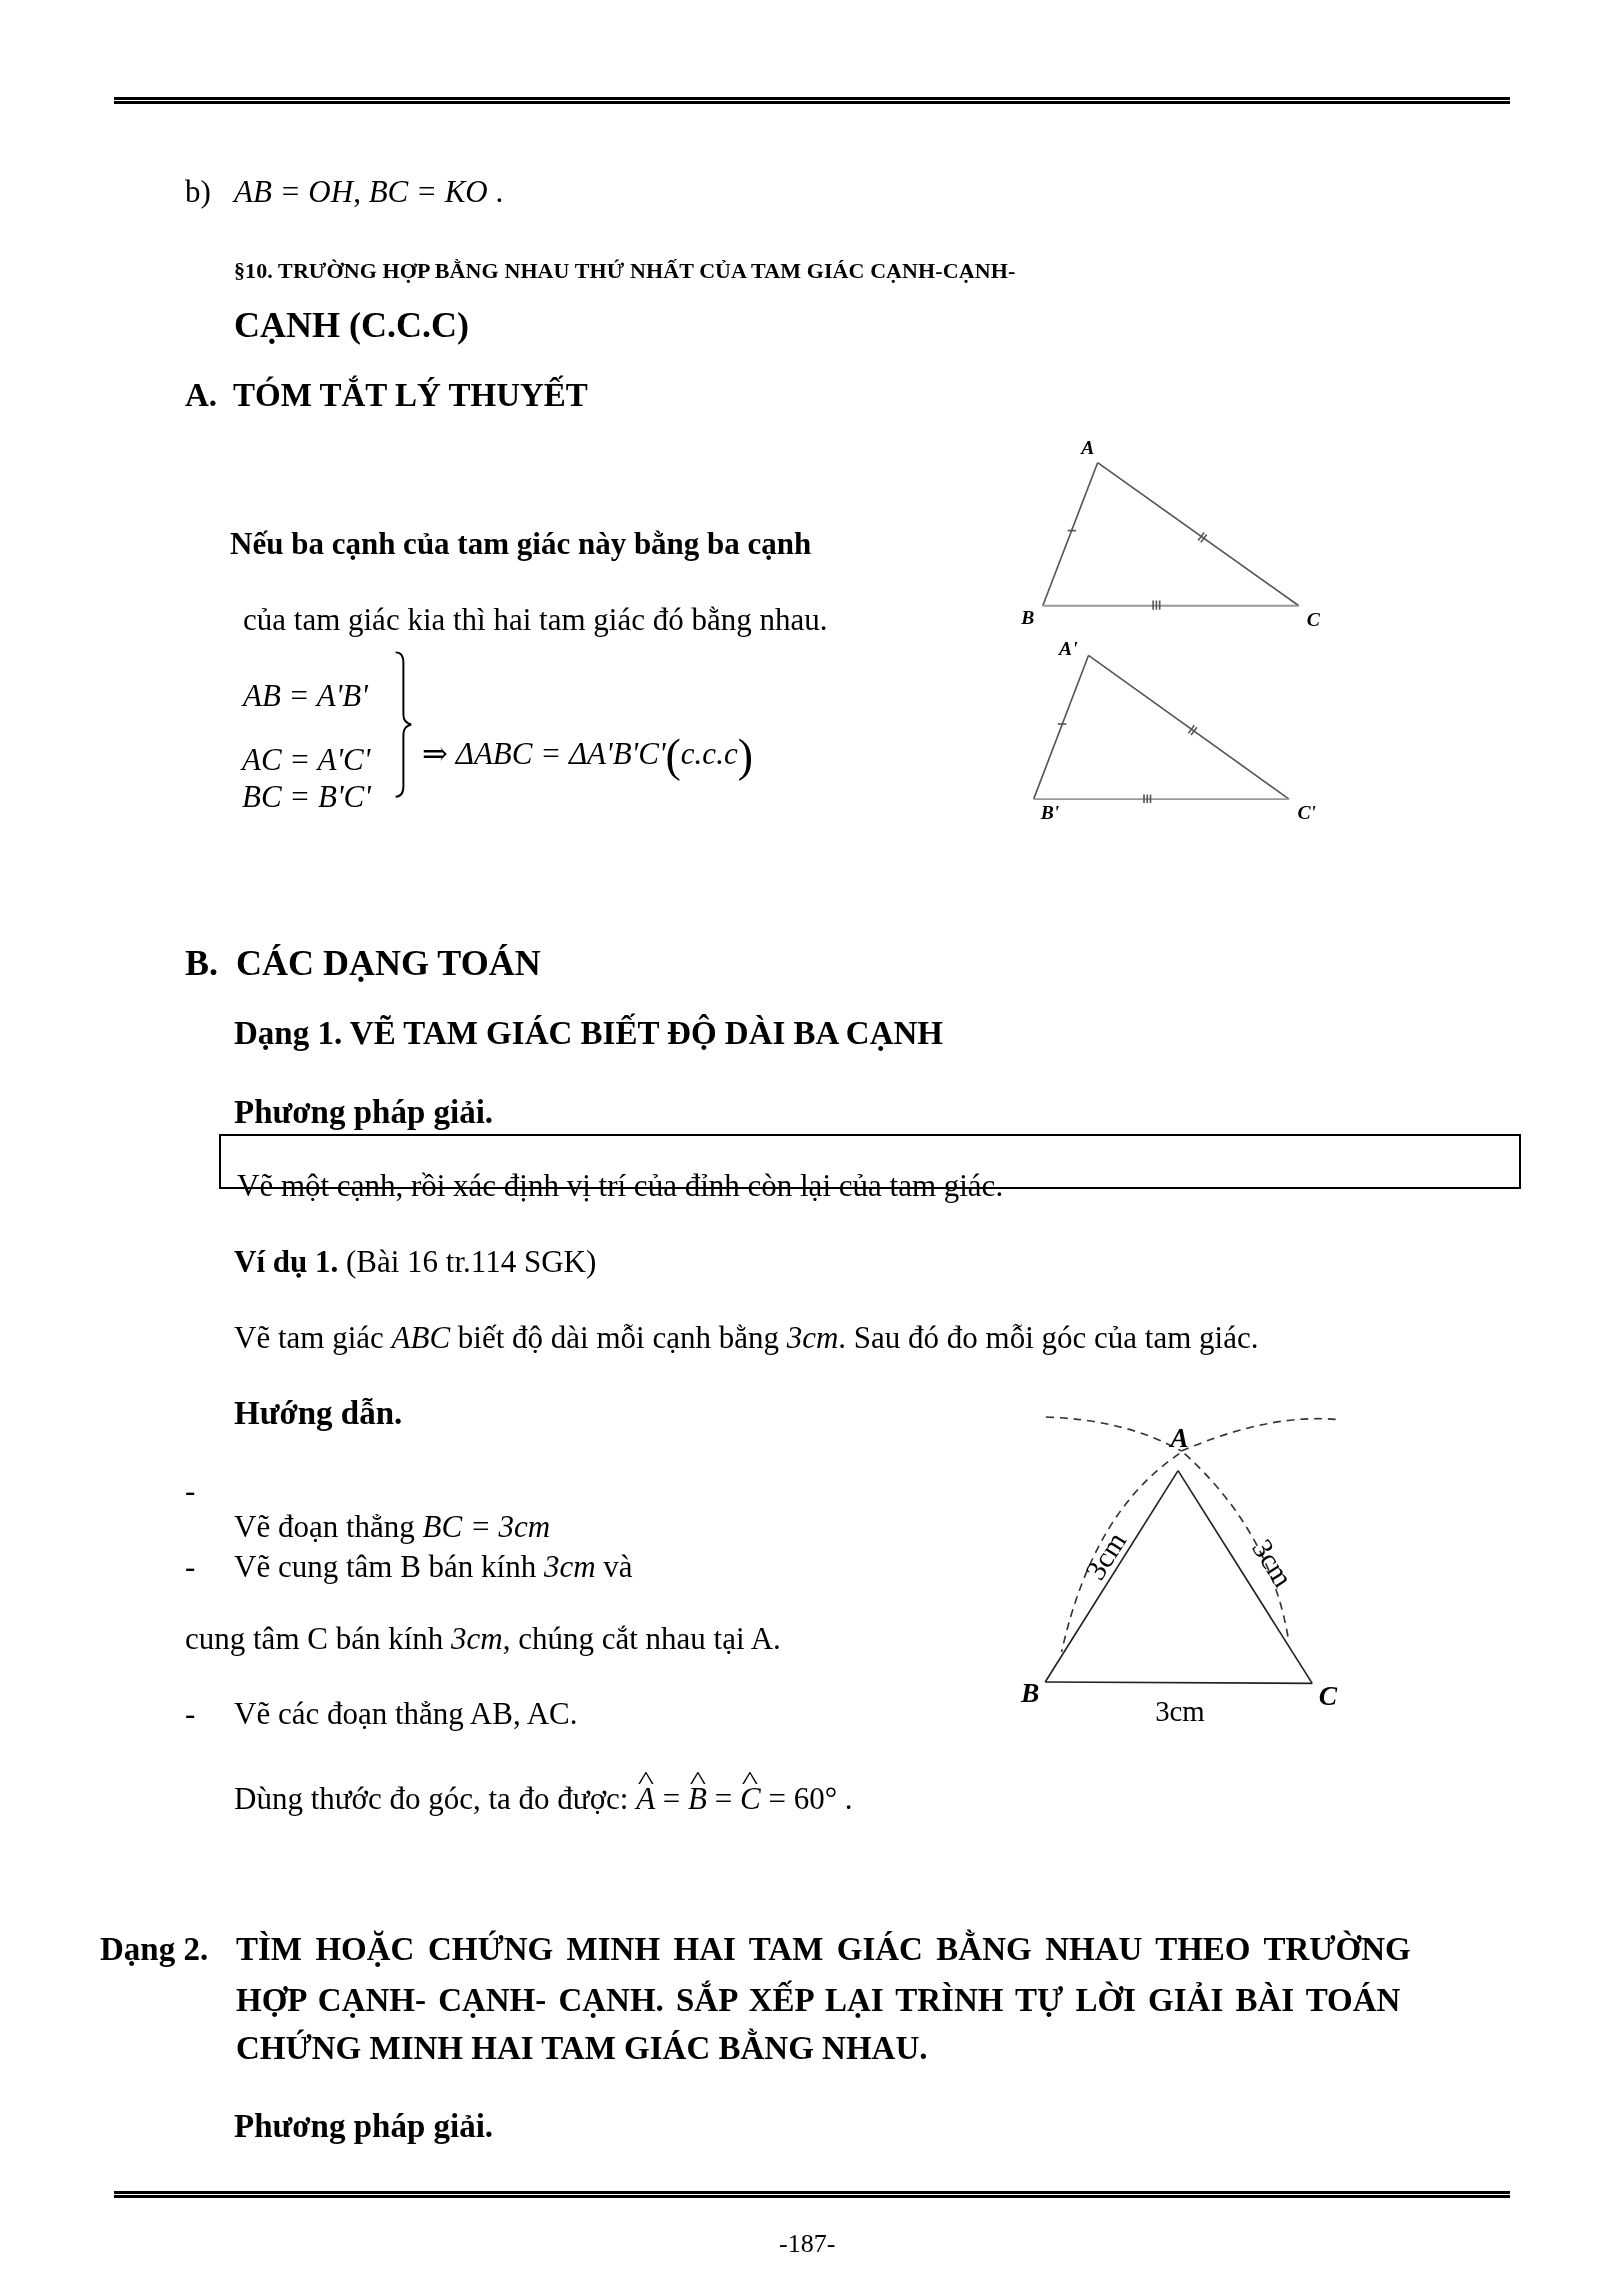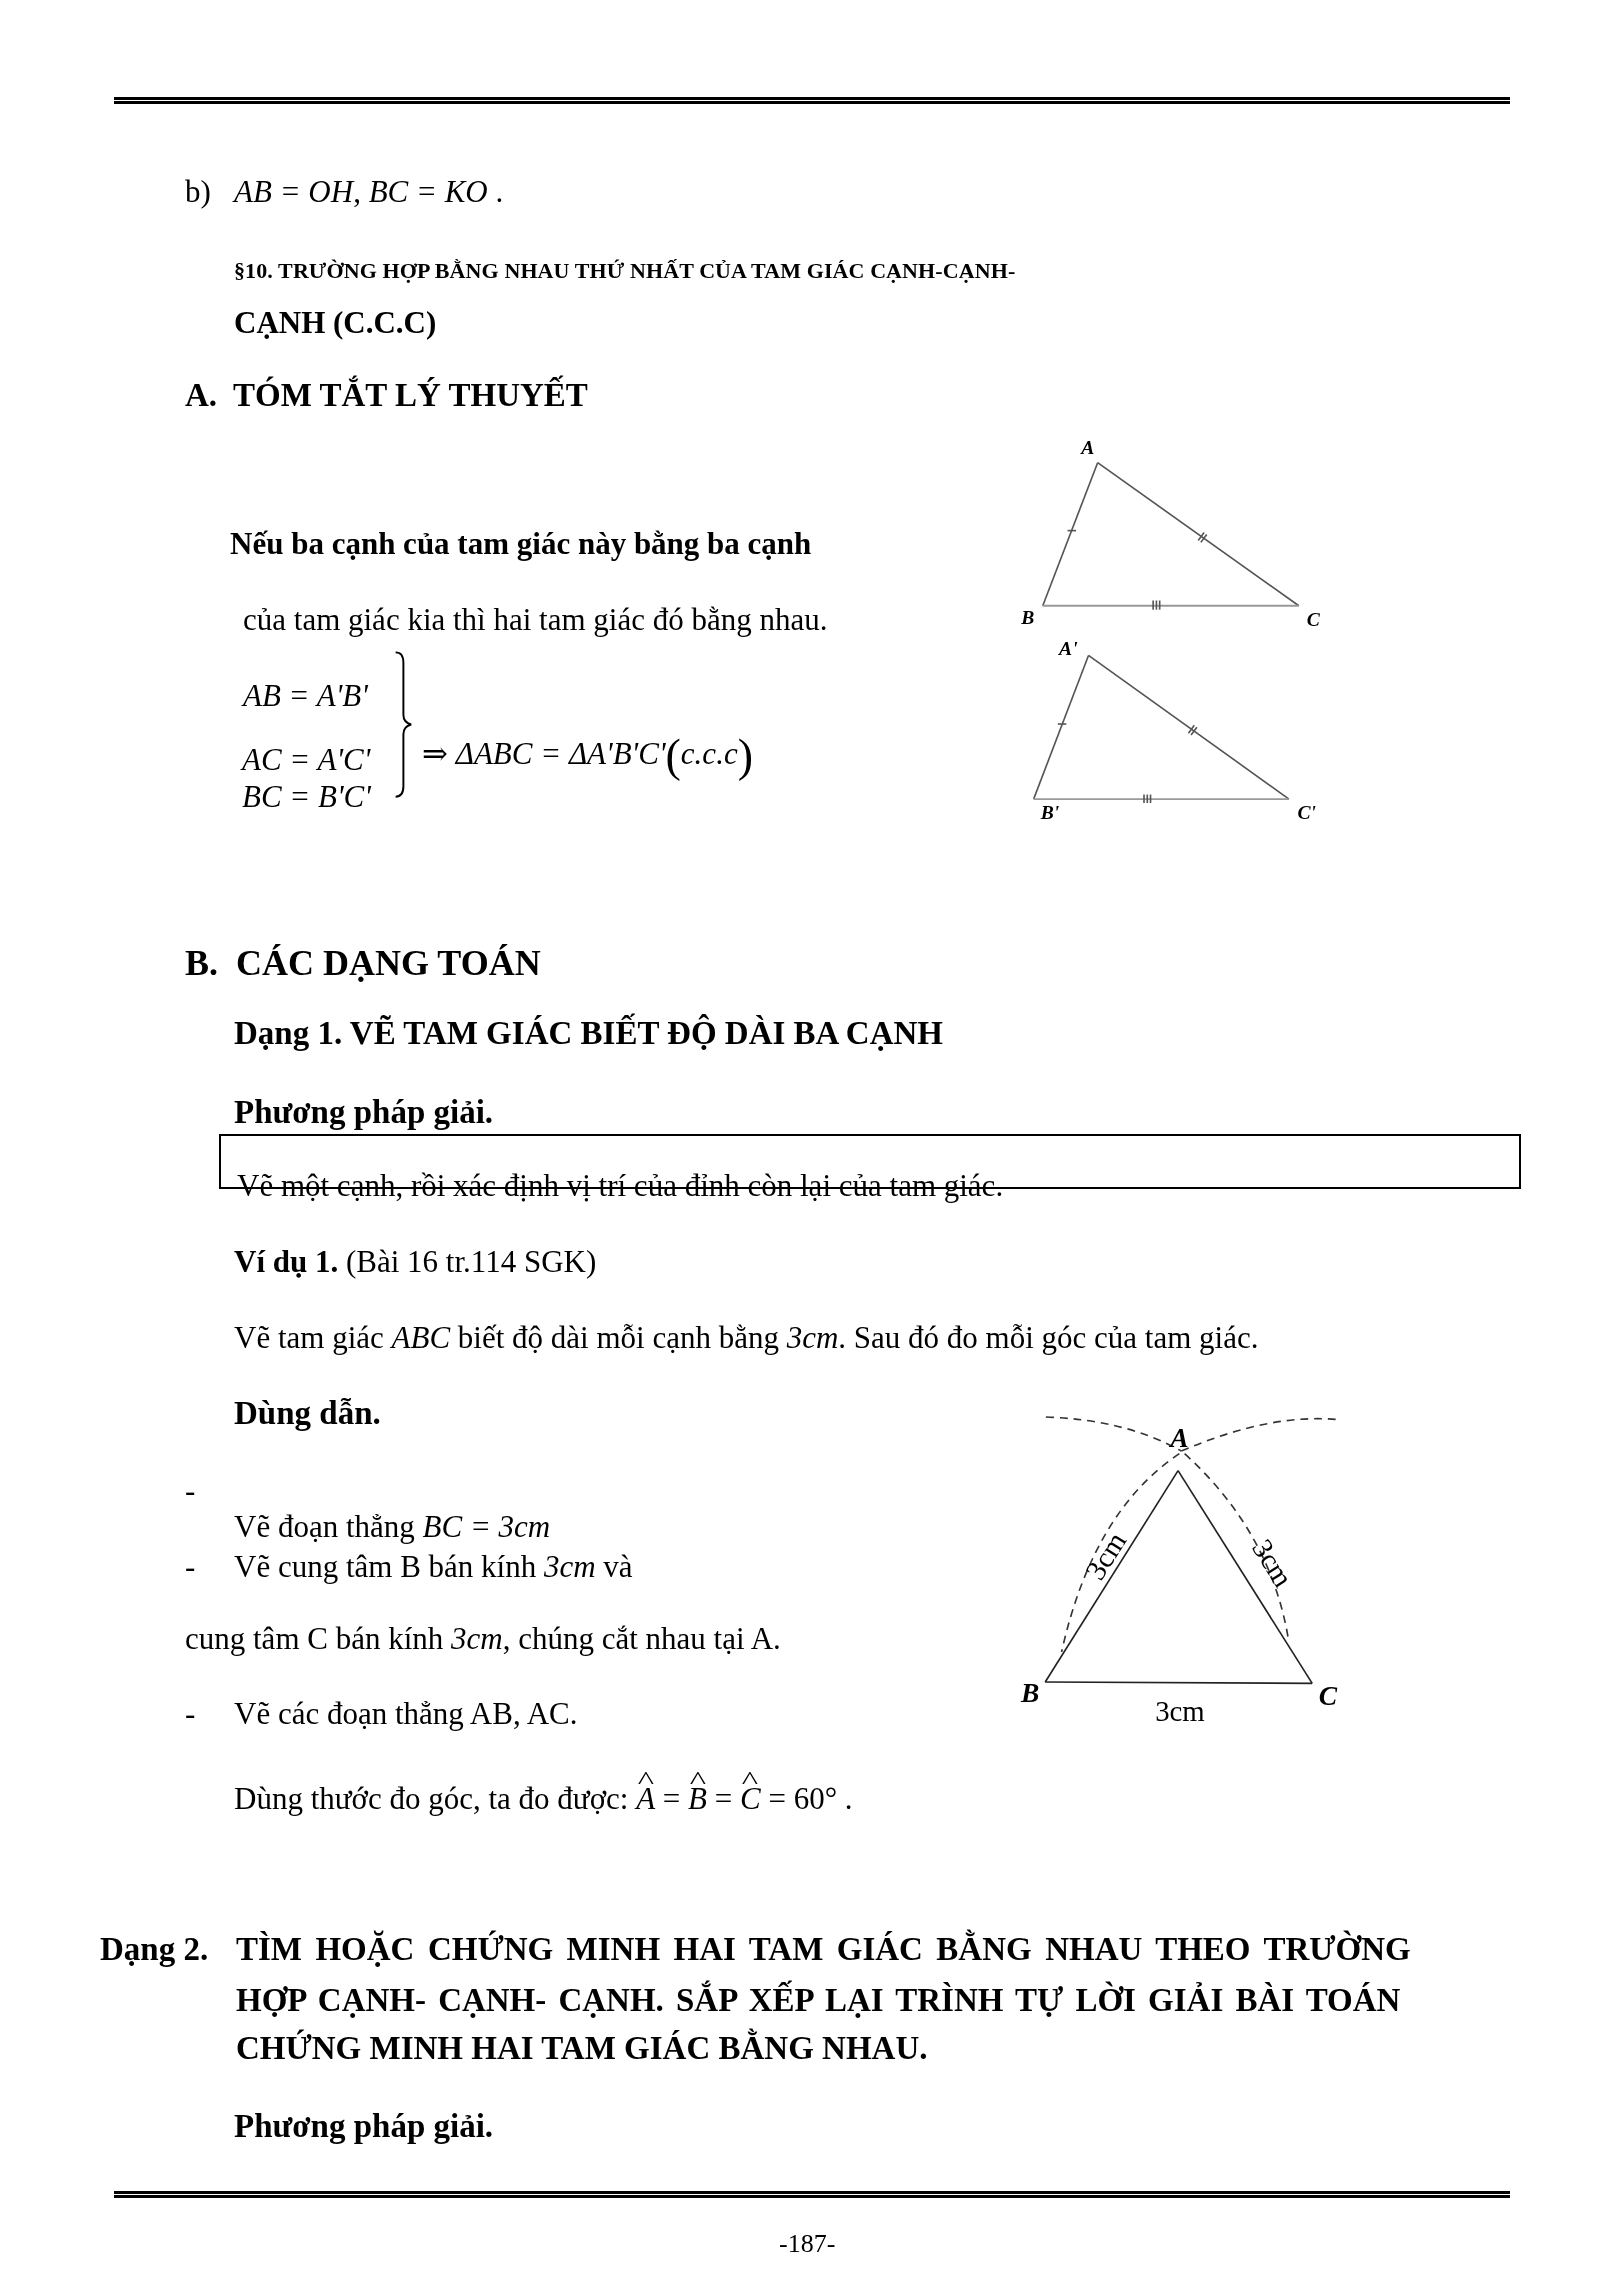--- a/index.html
+++ b/index.html
@@ -23,21 +23,21 @@
 <div class="rule" style="top:101px;height:2.6px;"></div>
 
 <div class="t" style="left:185px;top:152px;">
   <span>b)</span>&nbsp;&nbsp;
   <span class="m">AB = OH</span><span>,</span>
   <span class="m">BC = KO</span>
   <span>.</span>
 </div>
 
 <div class="t b" style="left:234px;top:236px;font-size:22px;letter-spacing:0.1px;">§10. TRƯỜNG HỢP BẰNG NHAU THỨ NHẤT CỦA TAM GIÁC CẠNH-CẠNH-</div>
-<div class="t b" style="left:234px;top:283px;font-size:31px;">CẠNH (C.C.C)</div>
+<div class="t b" style="left:234px;top:283px;font-size:36px;">CẠNH (C.C.C)</div>
 
 <div class="t b" style="left:185px;top:355px;font-size:33px;white-space:pre;">A.  TÓM TẮT LÝ THUYẾT</div>
 
 <div class="t" style="left:230px;top:504px;font-weight:bold;">Nếu ba cạnh của tam giác này bằng ba cạnh</div>
 <div class="t" style="left:243px;top:580px;">của tam giác kia thì hai tam giác đó bằng nhau.</div>
 
 <div class="t m" style="left:243px;top:656px;">AB = A'B'</div>
 <div class="t m" style="left:242px;top:720px;">AC = A'C'</div>
 <div class="t m" style="left:242px;top:757px;">BC = B'C'</div>
 <svg style="left:393px;top:649px;" width="26" height="151" viewBox="0 0 40 230">
@@ -93,21 +93,21 @@
   <span class="b">Ví dụ 1.</span>
   <span>(Bài 16 tr.114 SGK)</span>
 </div>
 <div class="t" style="left:234px;top:1298px;">
   <span>Vẽ tam giác</span>
   <span class="m">ABC</span>
   <span>biết độ dài mỗi cạnh bằng</span>
   <span class="m">3cm</span><span>. Sau đó đo mỗi góc của tam giác.</span>
 </div>
 
-<div class="t b" style="left:234px;top:1373px;font-size:33px;">Dùng dẫn.</div>
+<div class="t b" style="left:234px;top:1373px;font-size:33px;">Hướng dẫn.</div>
 
 <div class="t" style="left:185px;top:1451px;">
   <span>-</span>
 </div>
 <div class="t" style="left:234px;top:1487px;">
   <span>Vẽ đoạn thẳng</span>
   <span class="m">BC = 3cm</span>
 </div>
 
 <div class="t" style="left:185px;top:1527px;">

